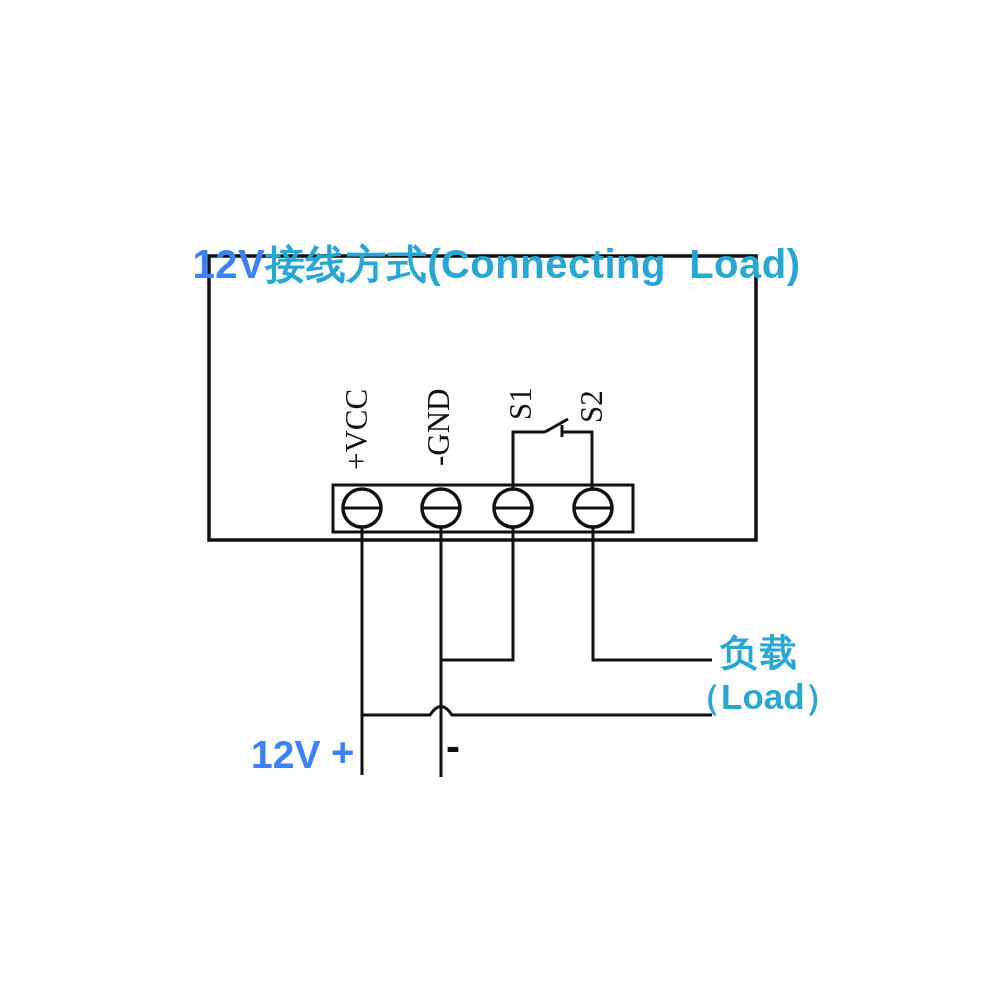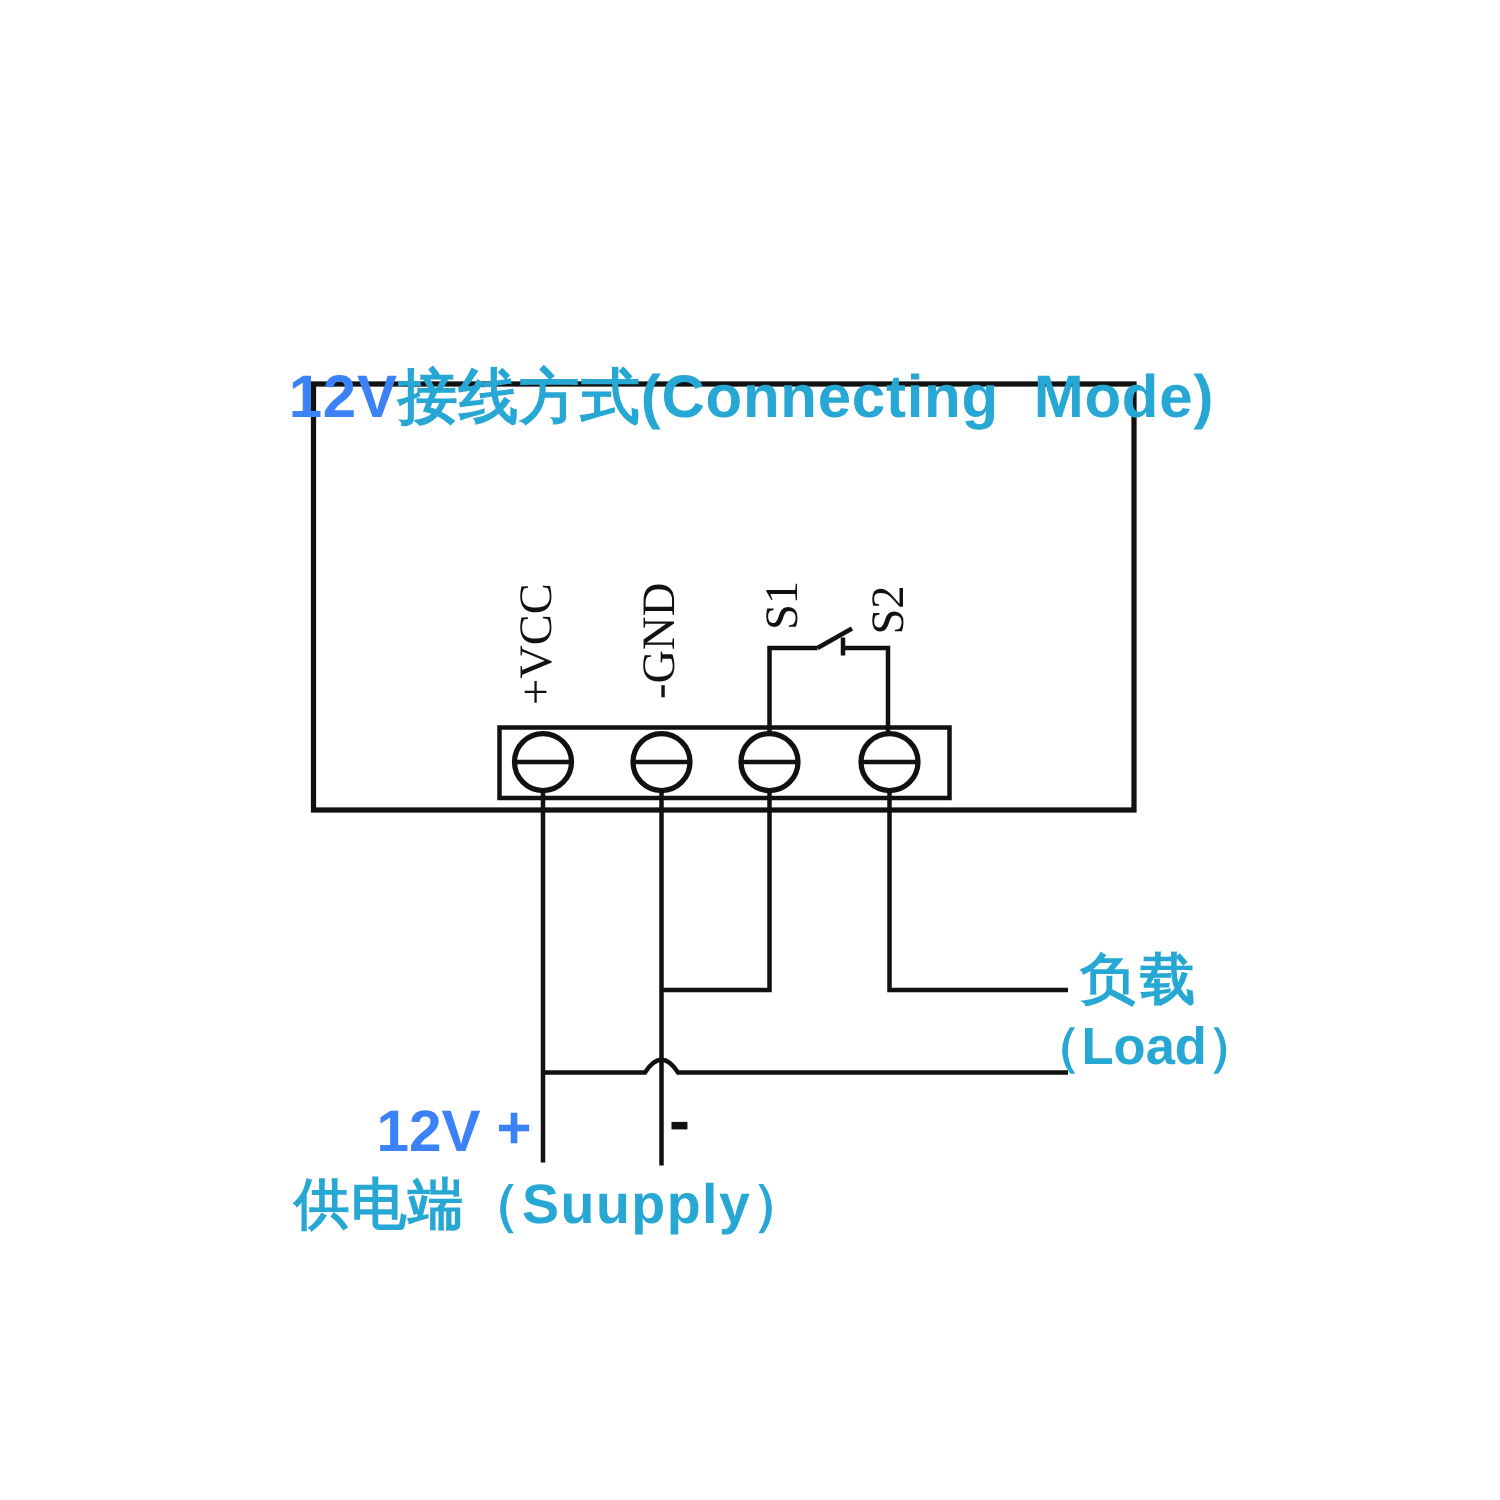--- a/index.html
+++ b/index.html
@@ -131,29 +131,28 @@
 
     <line x1="362" y1="527" x2="362" y2="775"></line>
     <line x1="441" y1="527" x2="441" y2="777"></line>
     <polyline points="513,527 513,660 441,660"></polyline>
     <polyline points="593,527 593,660 712,660"></polyline>
 
     <path d="M362,715 H430 Q441,698 452,715 H712"></path>
   </svg>
 
   <div class="abs title">
-    <span class="red">12V</span><span class="cyan">接线方式(Connecting  Mode)</span>
+    <span class="red">12V</span><span class="cyan">接线方式(Connecting  Load)</span>
   </div>
 
   <div id="term-label-vcc" class="term-label">+VCC</div>
   <div id="term-label-gnd" class="term-label">-GND</div>
   <div id="term-label-s1" class="term-label">S1</div>
   <div id="term-label-s2" class="term-label">S2</div>
 
   <div class="abs load-cn cyan">负载</div>
   <div class="abs load-en cyan">（Load）</div>
 
   <div class="abs supply-voltage red">12V</div>
   <div class="abs supply-plus red">+</div>
   <div class="abs supply-minus black-text">-</div>
-  <div class="abs supply-label cyan">供电端（Suupply）</div>
 
 </div>
 
 </body></html>

